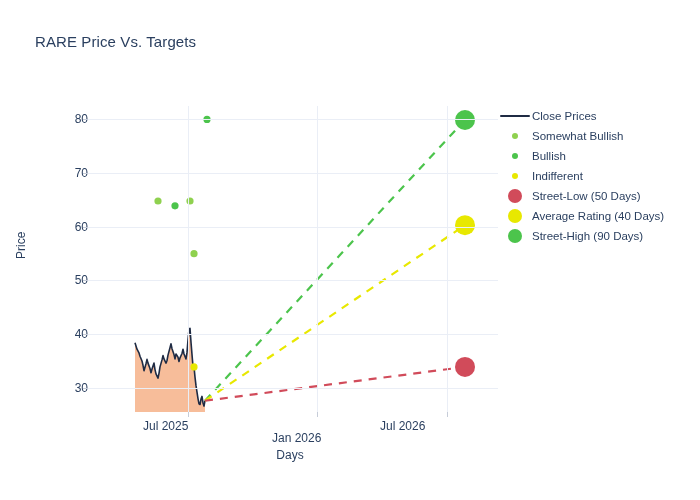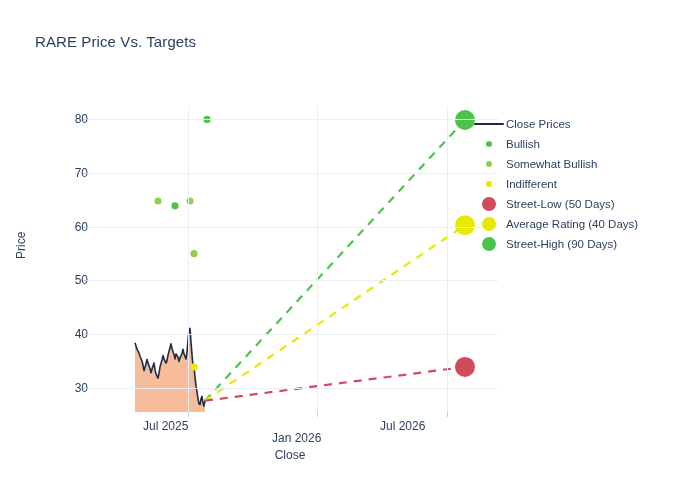--- a/index.html
+++ b/index.html
@@ -82,23 +82,22 @@
     position: absolute;
     left: 0; top: 448px;
     width: 580px;
     text-align: center;
     font-size: 12px;
     color: #2a3f5f;
   }
   
   #legend {
     position: absolute;
-    left: 472px; top: 106px;
+    left: 498px; top: 106px;
     width: 200px;
-    margin-top: 8px;
   }
   .legend-row {
     display: flex;
     align-items: center;
     height: 20px;
   }
   .legend-swatch {
     width: 34px;
     display: flex;
     align-items: center;
@@ -144,21 +143,21 @@
 
   <div id="x-axis">
       <div class="xtick" style="left: 143px;">Jul 2025</div>
       <div class="xtick-mark" style="left: 188px;"></div>
       <div class="xtick" style="left: 272px; margin-top: 12px;">Jan 2026</div>
       <div class="xtick-mark" style="left: 317px;"></div>
       <div class="xtick" style="left: 380px;">Jul 2026</div>
       <div class="xtick-mark" style="left: 447px;"></div>
     </div>
 
-  <div class="x-axis-title">Close</div>
+  <div class="x-axis-title">Days</div>
 
   <div id="plot-area">
     <div id="gridlines">
         <div class="gridline-h" style="top: 281.842px;"></div>
         <div class="gridline-h" style="top: 228.158px;"></div>
         <div class="gridline-h" style="top: 174.474px;"></div>
         <div class="gridline-h" style="top: 120.789px;"></div>
         <div class="gridline-h" style="top: 67.1053px;"></div>
         <div class="gridline-h" style="top: 13.4211px;"></div>
         <div class="gridline-v" style="left: 100px;"></div>
@@ -185,32 +184,32 @@
 
   <div id="legend">
       <div class="legend-row">
         <div class="legend-swatch">
           <div class="legend-line" style="background: rgb(31, 43, 68);"></div>
         </div>
         <div class="legend-label">Close Prices</div>
       </div>
       <div class="legend-row">
         <div class="legend-swatch">
+          <div class="legend-dot" style="width: 6px; height: 6px; background: rgb(143, 209, 79);"></div>
+        </div>
+        <div class="legend-label">Somewhat Bullish</div>
+      </div>
+      <div class="legend-row">
+        <div class="legend-swatch">
           <div class="legend-dot" style="width: 6px; height: 6px; background: rgb(76, 196, 76);"></div>
         </div>
         <div class="legend-label">Bullish</div>
       </div>
       <div class="legend-row">
         <div class="legend-swatch">
-          <div class="legend-dot" style="width: 6px; height: 6px; background: rgb(143, 209, 79);"></div>
-        </div>
-        <div class="legend-label">Somewhat Bullish</div>
-      </div>
-      <div class="legend-row">
-        <div class="legend-swatch">
           <div class="legend-dot" style="width: 6px; height: 6px; background: rgb(232, 232, 0);"></div>
         </div>
         <div class="legend-label">Indifferent</div>
       </div>
       <div class="legend-row">
         <div class="legend-swatch">
           <div class="legend-dot" style="width: 14px; height: 14px; background: rgb(209, 75, 90);"></div>
         </div>
         <div class="legend-label">Street-Low (50 Days)</div>
       </div>

